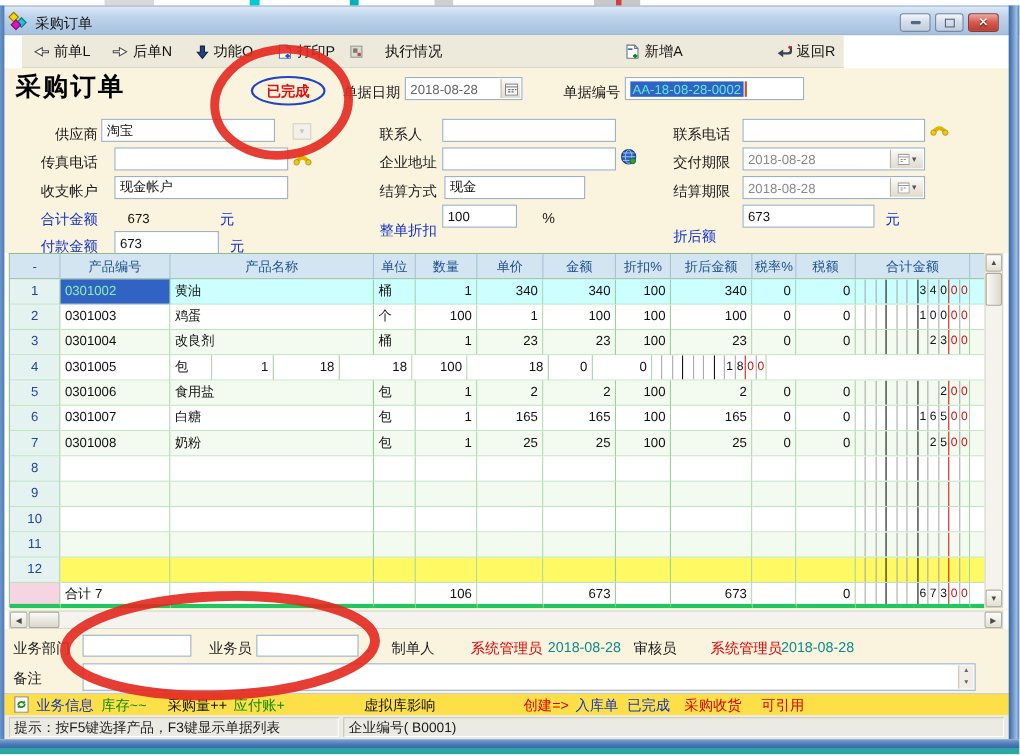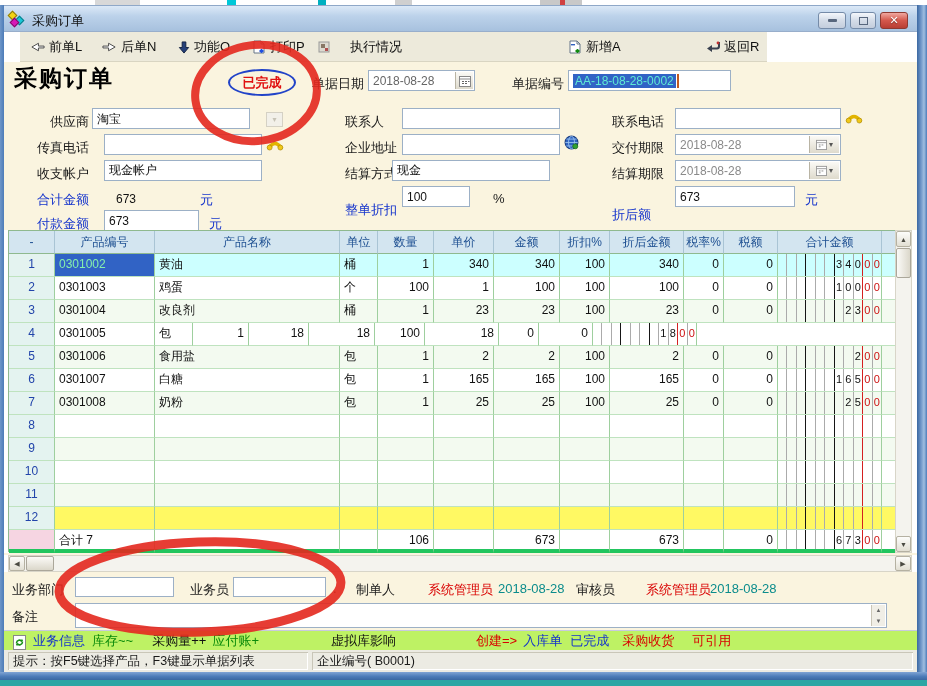--- a/index.html
+++ b/index.html
@@ -81,22 +81,22 @@
   .hthumb { background:linear-gradient(#FBFAF7,#DBD7CA); }
   .sb-up::after{content:"▲";} .sb-down::after{content:"▼";} .sb-left::after{content:"◀";} .sb-right::after{content:"▶";}
 
   
   .footer { position:absolute; left:4px; top:572px; width:913px; height:58px; background:#FAF4DF; }
   .red { color:#D90000;margin-left:16px; } .teal { color:#0B8C8C; }
   .remark { position:absolute; left:71px; top:31px; width:812px; height:25px; background:#FFF; border:1px solid #9CB0C6; }
   .spinner { position:absolute; right:1px; top:1px; bottom:1px; width:14px; background:#F0EEE6; border-left:1px solid #C9C5B6;
     display:flex; flex-direction:column; align-items:center; justify-content:space-between; font-size:6px; color:#666; padding:2px 0; }
 
-  .linksbar { position:absolute; left:4px; top:630px; width:913px; height:20px; background:#bef264; border-top:1px solid #C8CADE;
-    display:flex; align-items:flex-end; padding-left:8px; font-size:13px; }
+  .linksbar { position:absolute; left:4px; top:630px; width:913px; height:20px; background:#fde047; border-top:1px solid #C8CADE;
+    display:flex; align-items:center; padding-left:8px; font-size:13px; }
   .linksbar .lk { cursor:default; white-space:nowrap; }
   .lk:nth-of-type(1){margin-left:6px;} .lk:nth-of-type(2){margin-left:7px;} .lk:nth-of-type(3){margin-left:19px;}
   .lk:nth-of-type(4){margin-left:6px;} .lk:nth-of-type(5){margin-left:72px;} .lk:nth-of-type(6){margin-left:80px;}
   .lk:nth-of-type(7){margin-left:6px;} .lk:nth-of-type(8){margin-left:8px;} .lk:nth-of-type(9){margin-left:13px;}
   .lk:nth-of-type(10){margin-left:18px;}
 
   .statusbar { position:absolute; left:4px; top:650px; width:913px; height:22px; background:#ECEBE3; }
   .spanel { position:absolute; top:2px; height:18px; font-size:12.5px; color:#1A1A1A; line-height:18px; padding-left:5px;
     box-shadow:inset 1px 1px 0 #C9C6B8, inset -1px -1px 0 #FFFFFF; }
 
@@ -269,21 +269,21 @@
           </svg>
           <span class="ddarrow">▾</span>
         </span>
     </div>
 
     <span class="flabel" style="left:33px;top:103px;">收支帐户</span>
     <div class="inp" style="left:100px;top:98px;width:158px;">
         <span>现金帐户</span>
       </div>
     <span class="flabel" style="left:341px;top:103px;">结算方式</span>
-    <div class="inp" style="left:388px;top:98px;width:158px;">
+    <div class="inp" style="left:400px;top:98px;width:128px;">
         <span>现金</span>
       </div>
     <span class="flabel" style="left:608px;top:103px;">结算期限</span>
     <div class="inp gray" style="left:671px;top:98px;width:166px;">
       <span>2018-08-28</span>
       <span class="calbtn" style="width:30px;">
           <svg class="iconsvg" width="11" height="11" viewBox="0 0 12 12">
             <rect x="0.5" y="1.5" width="11" height="10" fill="#FFF" stroke="#999"></rect>
             <path d="M0.5 4 h11" stroke="#999"></path>
             <path d="M3 6.5 h2 M6 6.5 h2 M3 8.5 h2" stroke="#888"></path>

